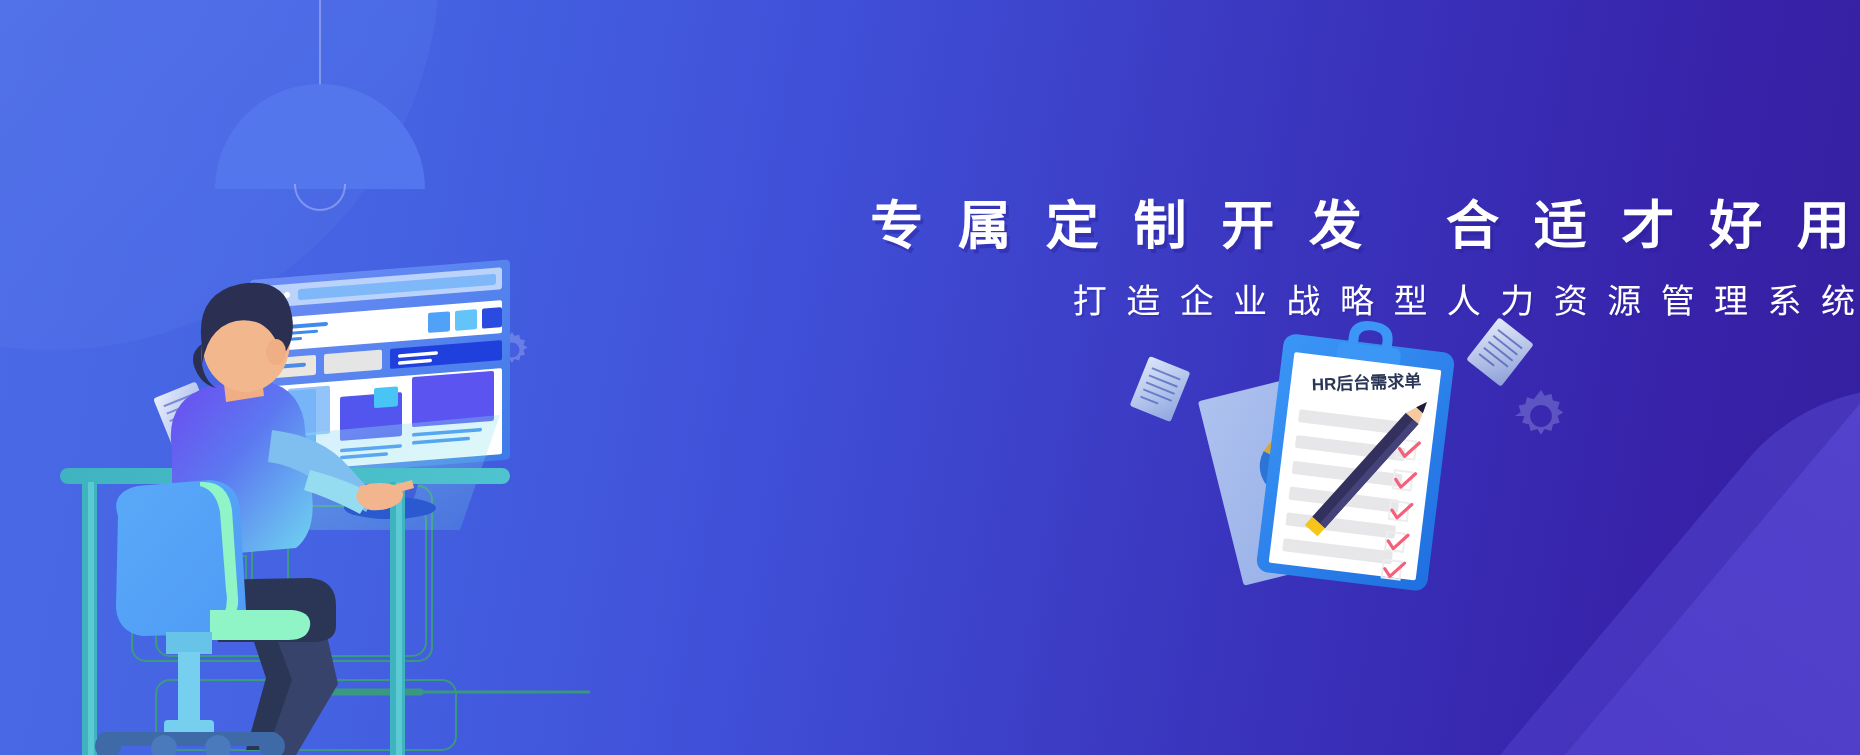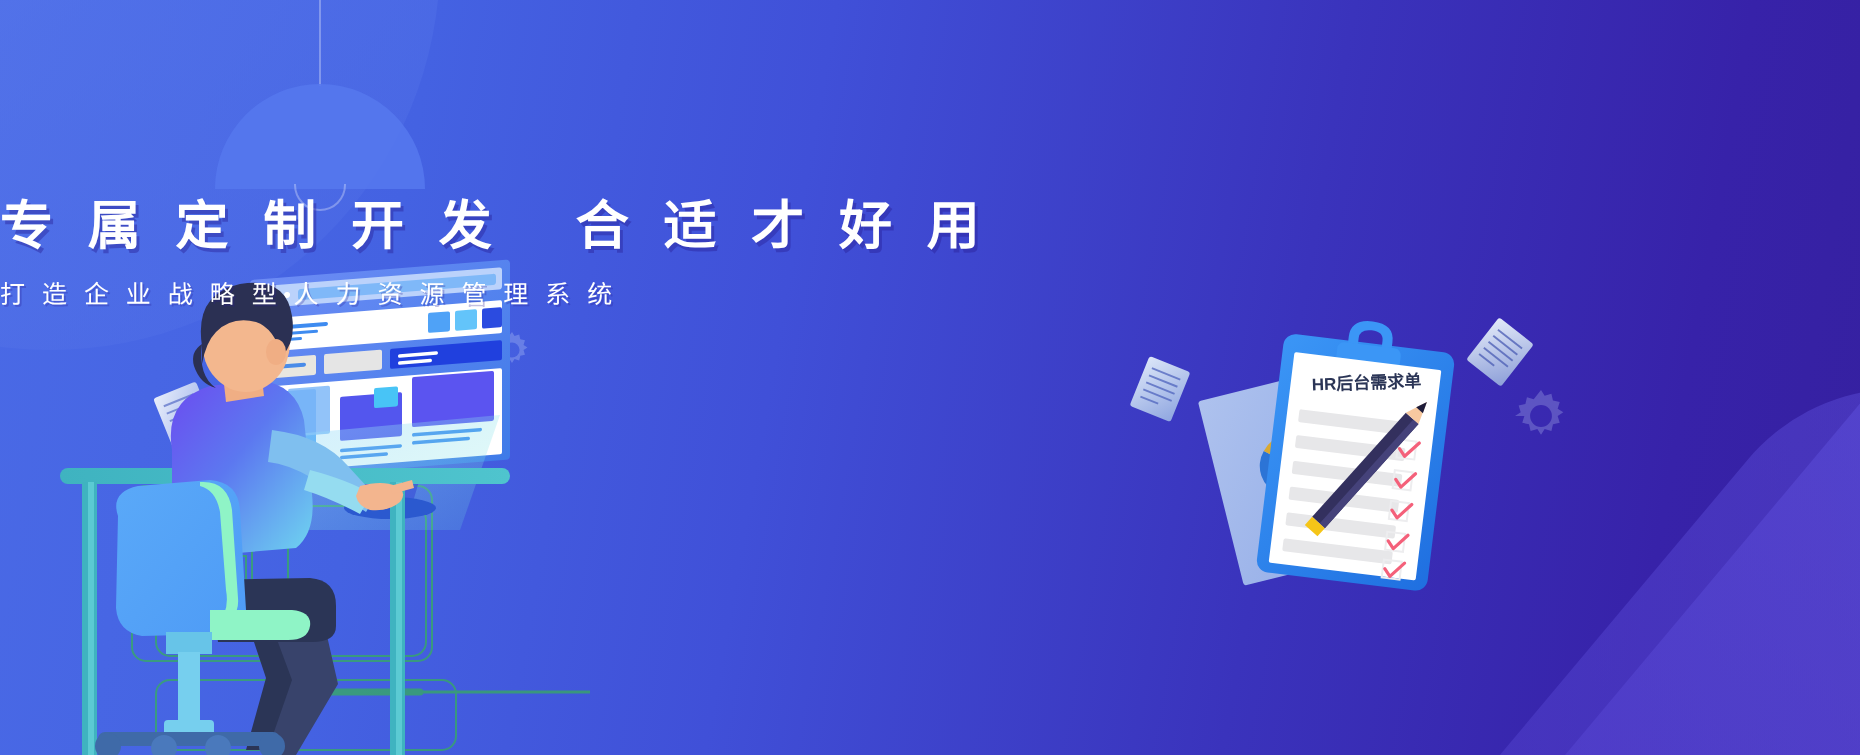--- a/index.html
+++ b/index.html
@@ -49,35 +49,35 @@
 
   
   .gear{position:absolute;opacity:.30;}
 
   
   .doc{position:absolute;}
 
   
   .headline-wrap{
     position:absolute;left:0;right:0;top:196px;
-    text-align:left;z-index:30;
+    text-align:right;z-index:30;
   }
   .headline{
     margin:0;
     font-size:53px;
     font-weight:700;
     letter-spacing:10px;
     color:#ffffff;
     text-shadow:3px 4px 0 rgba(40,30,150,.42);
     line-height:1.15;
     white-space:pre;
   }
   .subhead{
     margin:17px 0 0 0;
-    font-size:25px;
+    font-size:34px;
     font-weight:400;
     letter-spacing:5px;
     color:#ffffff;
     text-shadow:2px 2px 0 rgba(40,30,150,.28);
     white-space:pre;
   }
 
   
   .illus{position:absolute;z-index:20;}
   #illus-left{left:60px;top:280px;width:640px;height:475px;}

